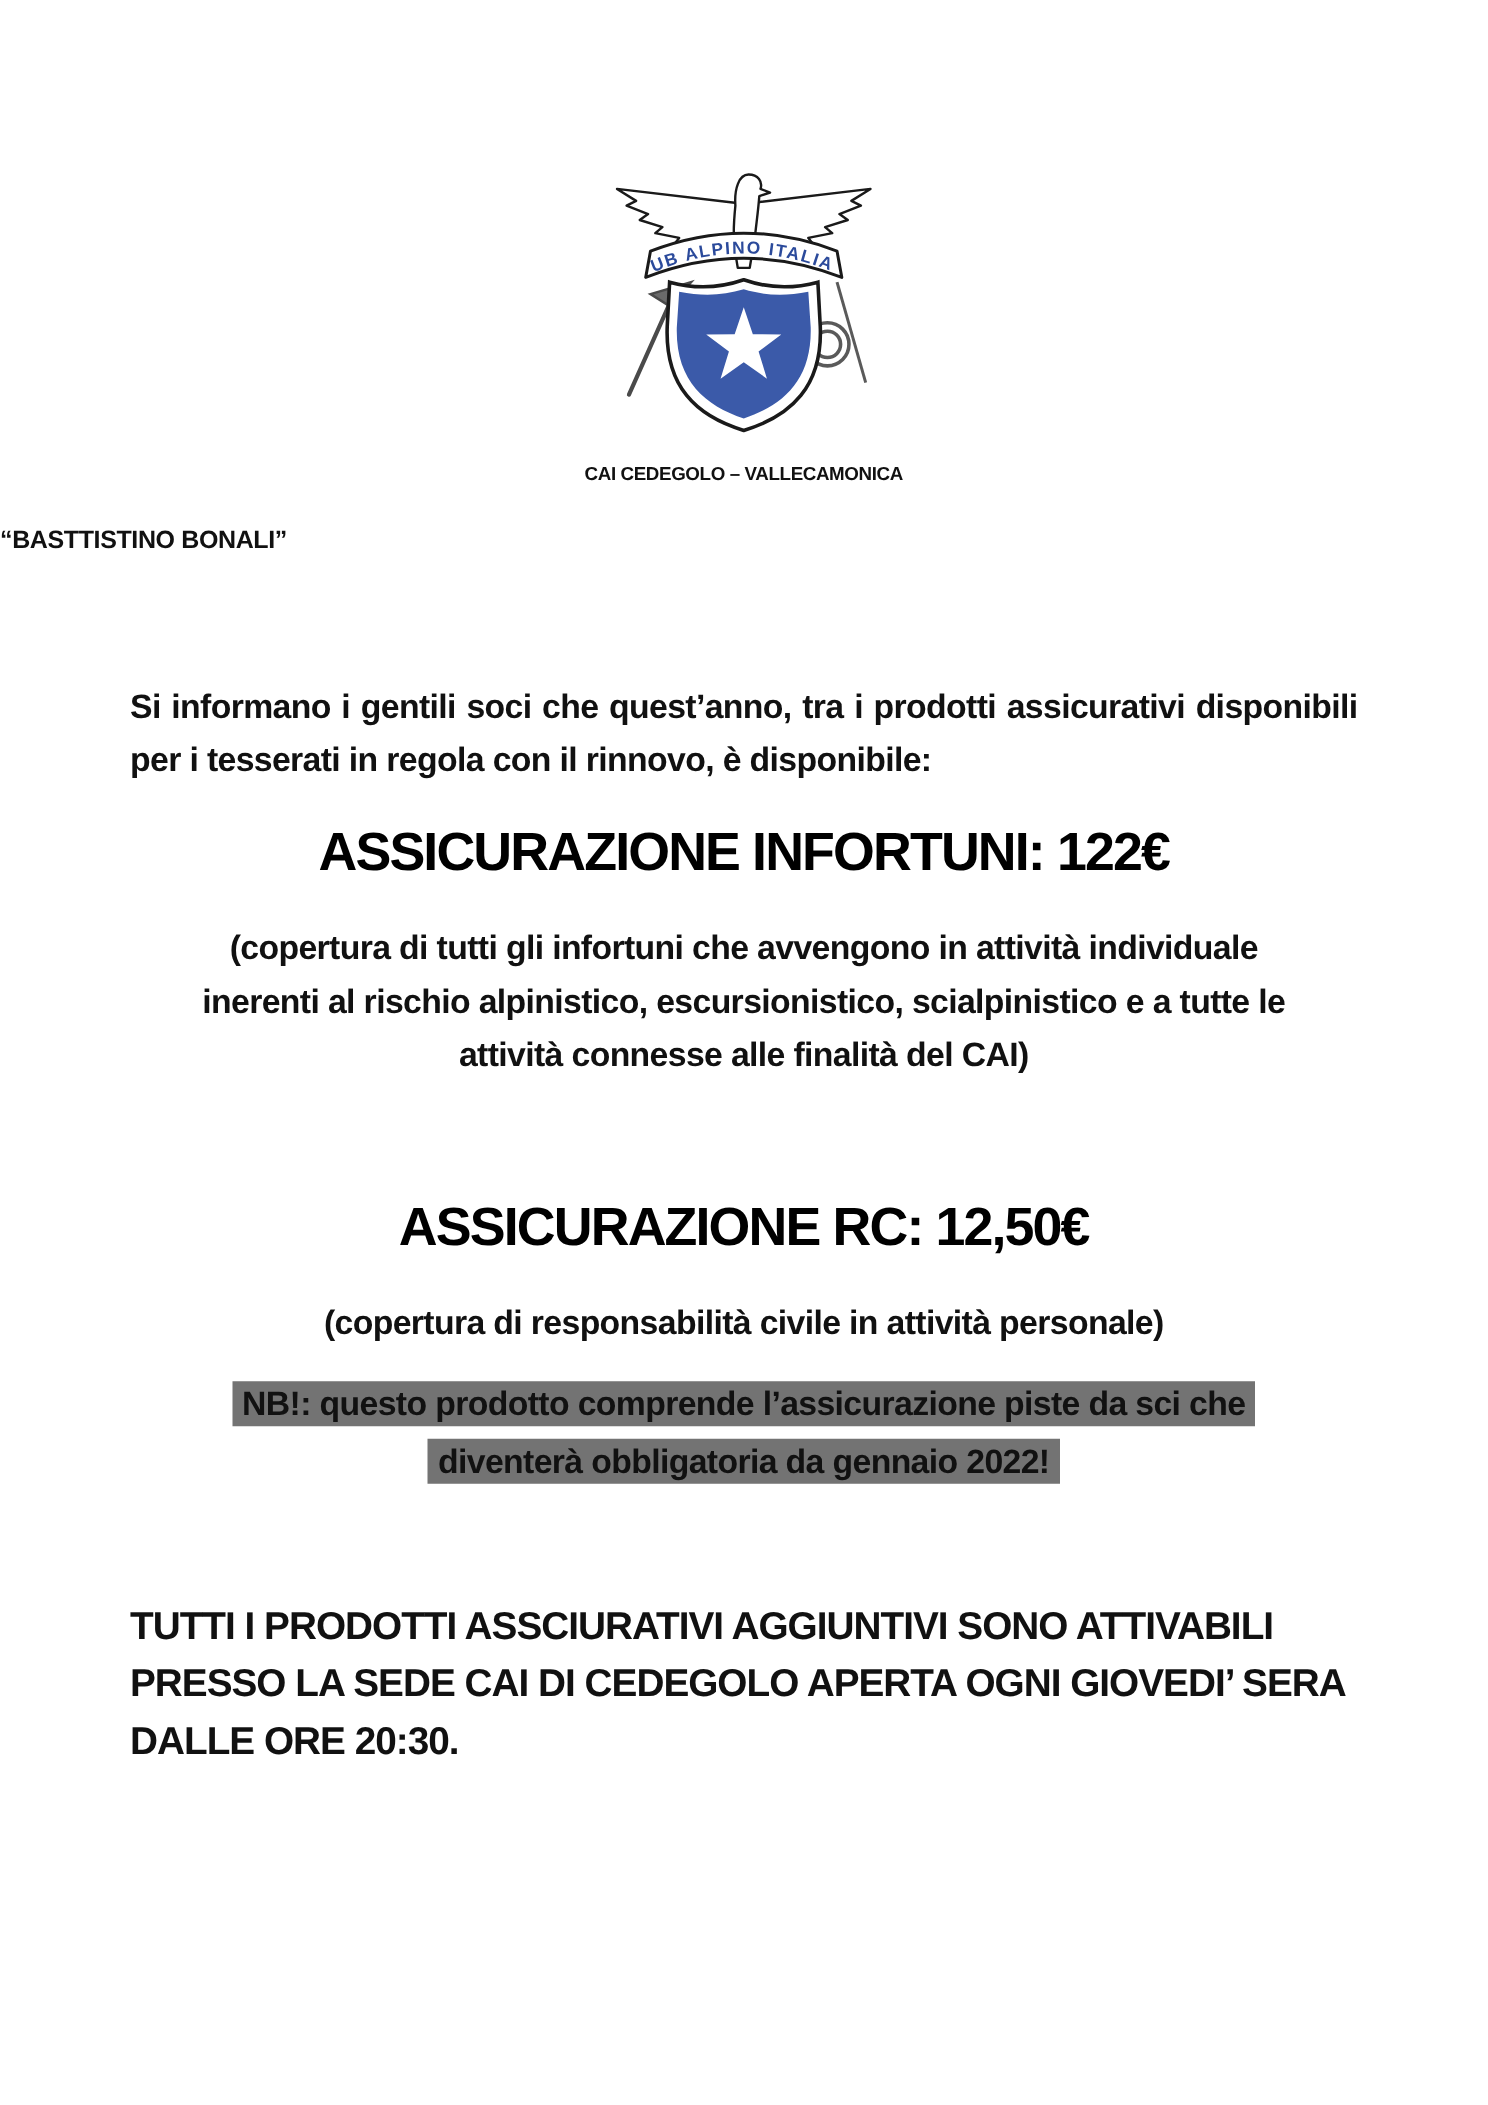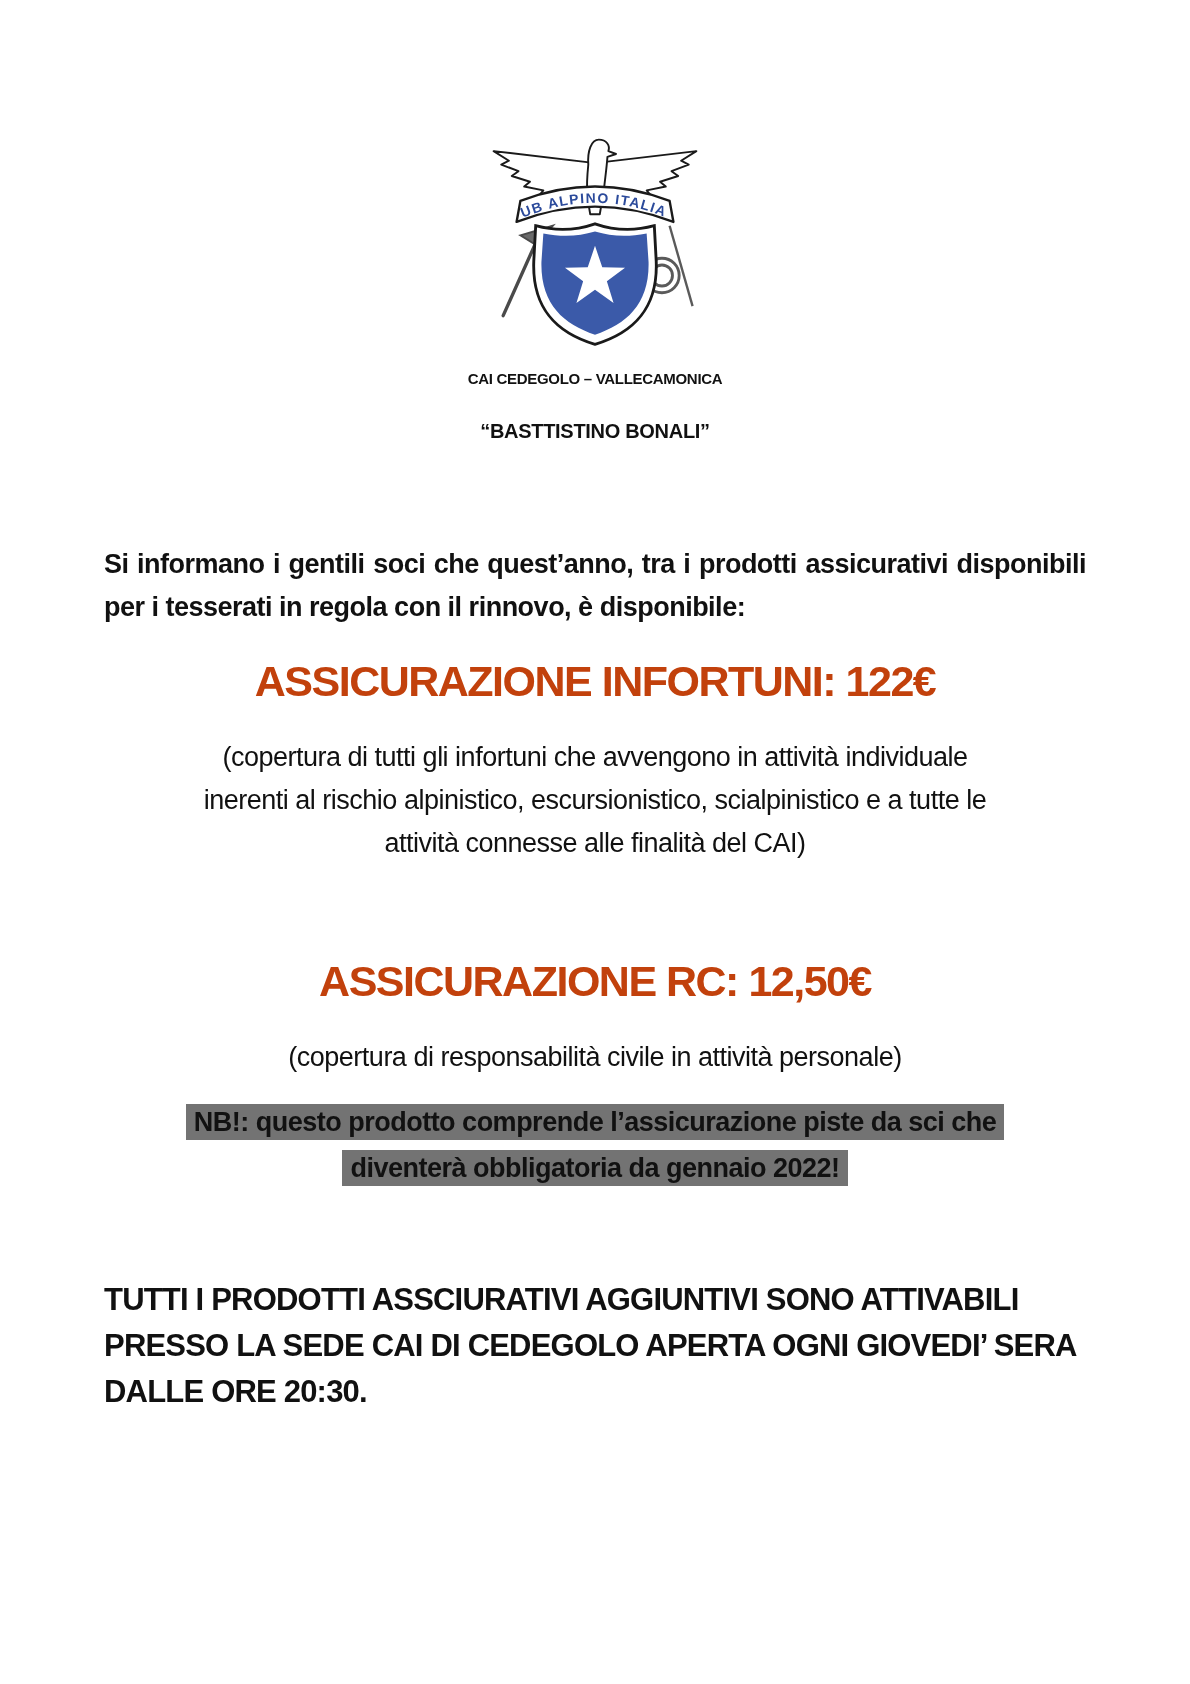--- a/index.html
+++ b/index.html
@@ -31,47 +31,47 @@
   }
   .org-name {
     margin-top: 14px;
     text-align: center;
     font-weight: bold;
     font-size: 15px;
     letter-spacing: -0.3px;
   }
   .section-name {
     margin-top: 33px;
-    text-align: center;
+    text-align: left;
     font-weight: bold;
     font-size: 20px;
     letter-spacing: -0.3px;
   }
   .intro {
     margin: 100px 0 0 0;
     font-weight: bold;
     font-size: 27px;
     line-height: 43px;
     letter-spacing: -0.5px;
     text-align: justify;
   }
   .red-title {
     margin: 0;
     text-align: center;
     font-weight: bold;
     font-size: 43px;
     letter-spacing: -1.5px;
-    color: #c2410c;
+    color: #000000;
   }
   .red-title.first { margin-top: 28px; }
   .red-title.second { margin-top: 92px; }
   .desc {
     margin: 30px 0 0 0;
     text-align: center;
-    font-weight: normal;
+    font-weight: bold;
     font-size: 27px;
     line-height: 43px;
     letter-spacing: -0.5px;
     white-space: pre-line;
   }
   .note {
     margin: 20px 0 0 0;
     text-align: center;
     font-weight: bold;
     font-size: 27px;

